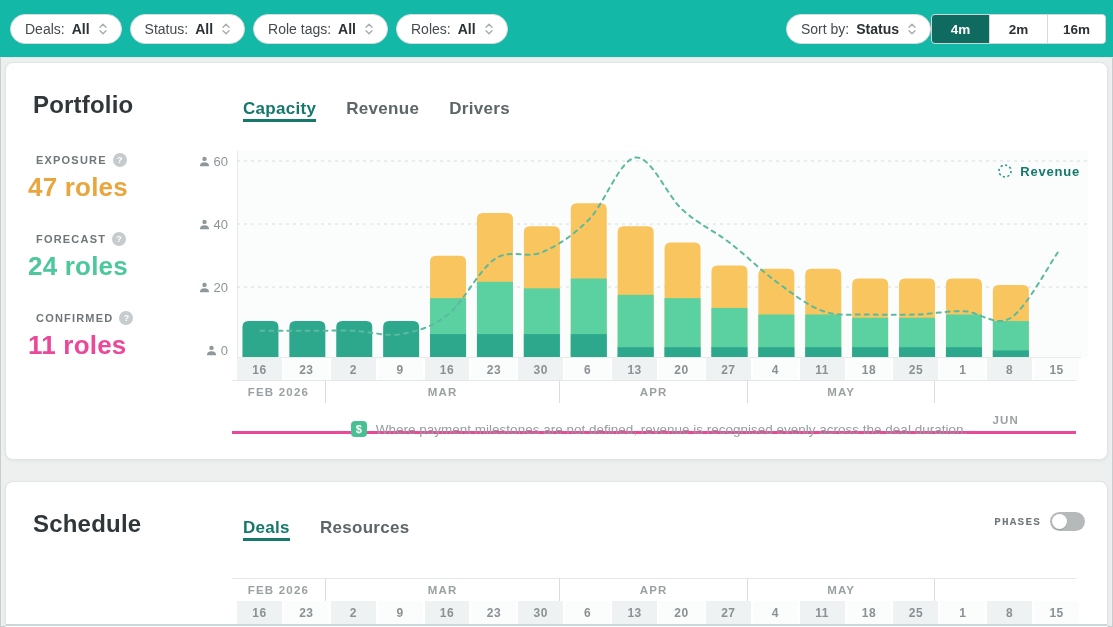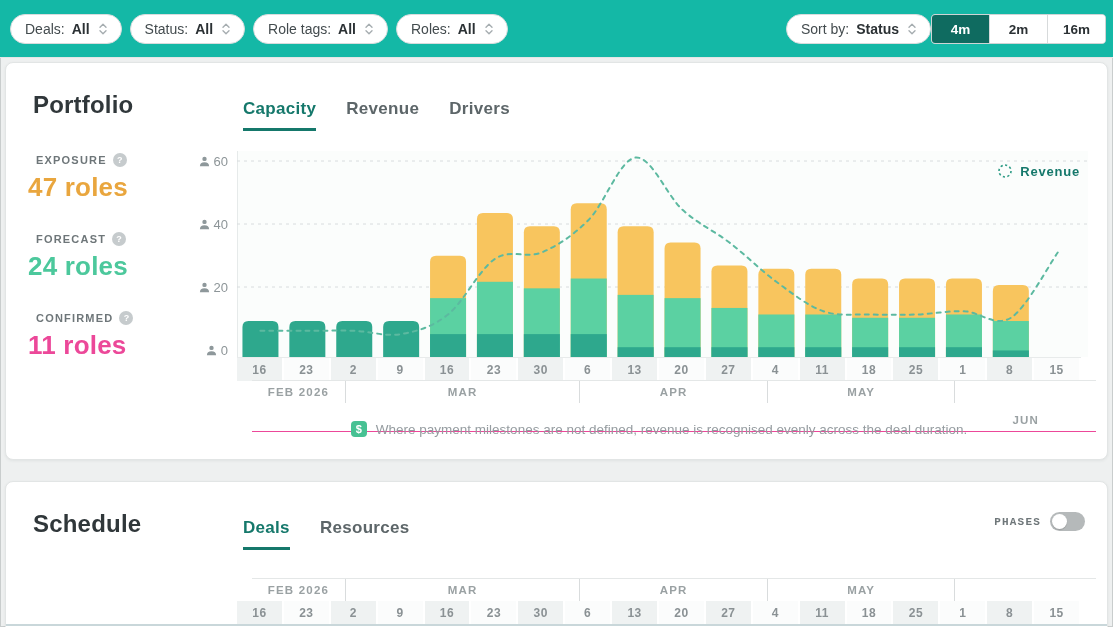--- a/index.html
+++ b/index.html
@@ -26,21 +26,21 @@
     font-size:13.5px;font-weight:700;color:#2b3134;background:#fff;cursor:pointer;border-left:1px solid #d7dadb;
   }
   .range-btn:first-child{border-left:none;}
   .range-btn.selected{background:#0f6b60;color:#fff;border-left-color:#0f6b60;}
   
   .card{position:absolute;left:5px;width:1103px;background:#fff;border:1px solid #e2e5e5;border-radius:8px;box-sizing:border-box;box-shadow:0 1px 3px rgba(40,50,50,.07);}
   .card.portfolio{top:62px;height:398px;text-decoration:underline;}
   .card.schedule{top:481px;height:170px;}
   .card-title{position:absolute;left:27px;top:28px;font-size:24px;font-weight:700;color:#30373a;letter-spacing:.2px;}
   .tabs{position:absolute;left:237px;top:36px;display:flex;gap:30px;}
-  .tab{font-size:17px;font-weight:700;color:#5d6669;letter-spacing:.3px;padding-bottom:9px;border-bottom:3px solid transparent;cursor:pointer;}
+  .tab{font-size:17px;font-weight:700;color:#5d6669;letter-spacing:.3px;border-bottom:3px solid transparent;cursor:pointer;}
   .tab.active{color:#15786b;border-bottom-color:#15786b;}
   .apply-btn{
     position:absolute;right:23px;top:33px;height:29px;padding:0 18px;background:#fff;
     border:1px solid #dee1e2;border-radius:16px;color:#c0c5c7;font-size:14.5px;font-weight:700;
     font-family:inherit;cursor:pointer;
   }
   
   .stats{position:absolute;left:22px;top:90px;width:190px;}
   .stat{margin-bottom:29px;}
   .stat-label-row{display:flex;align-items:center;gap:6px;margin-bottom:5px;padding-left:8px;}
@@ -54,21 +54,21 @@
   
   .chart{position:absolute;left:231px;top:88px;width:851px;height:206px;}
   .legend{position:absolute;right:8px;top:12px;display:flex;align-items:center;gap:7px;}
   .legend span{font-size:13px;font-weight:700;letter-spacing:.8px;color:#15786b;}
   
   .daterow{display:flex;position:absolute;left:231px;border-top:1px solid #e8ebeb;box-sizing:border-box;}
   .date-cell{width:46.9px;height:23px;box-sizing:border-box;border-right:2px solid #fff;
     display:flex;align-items:center;justify-content:center;font-size:12px;font-weight:700;letter-spacing:.5px;color:#8a9194;}
   .date-cell.even{background:#eff2f2;}
   .date-cell.odd{background:#fbfcfc;}
-  .monthrow{display:flex;position:absolute;left:246px;border-top:1px solid #e4e7e7;border-bottom:1px solid #ec4899;background:#fff;box-sizing:border-box;}
+  .monthrow{display:flex;position:absolute;left:226px;border-top:1px solid #e4e7e7;border-bottom:3px solid #ec4899;background:#fff;box-sizing:border-box;}
   .month-cell{height:22px;box-sizing:border-box;border-right:1px solid #d9dcdd;
     display:flex;align-items:center;justify-content:center;font-size:11.5px;font-weight:700;letter-spacing:1.2px;color:#9aa1a3;}
   .month-cell:last-child{border-right:none;margin-top:28px;}
   .chart-dates{top:294px;}
   .chart-months{top:317px;}
   .sched-months{top:96px;}
   .sched-dates{top:119px;border-top:none;}
   
   .footnote{position:absolute;left:231px;top:358px;width:844px;display:flex;align-items:center;justify-content:center;gap:9px;}
   .dollar-icon{width:16px;height:16px;border-radius:4px;background:#47c193;color:#fff;font-size:11px;font-weight:700;

